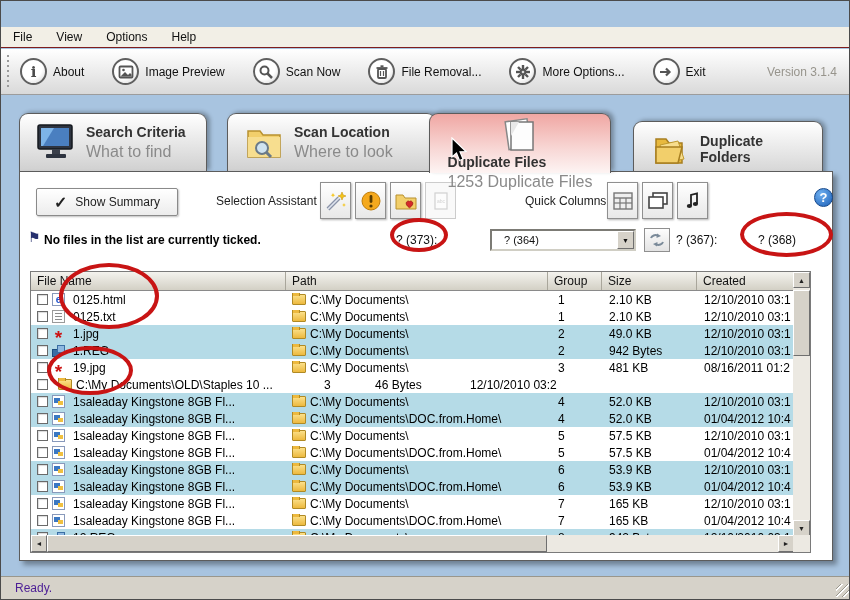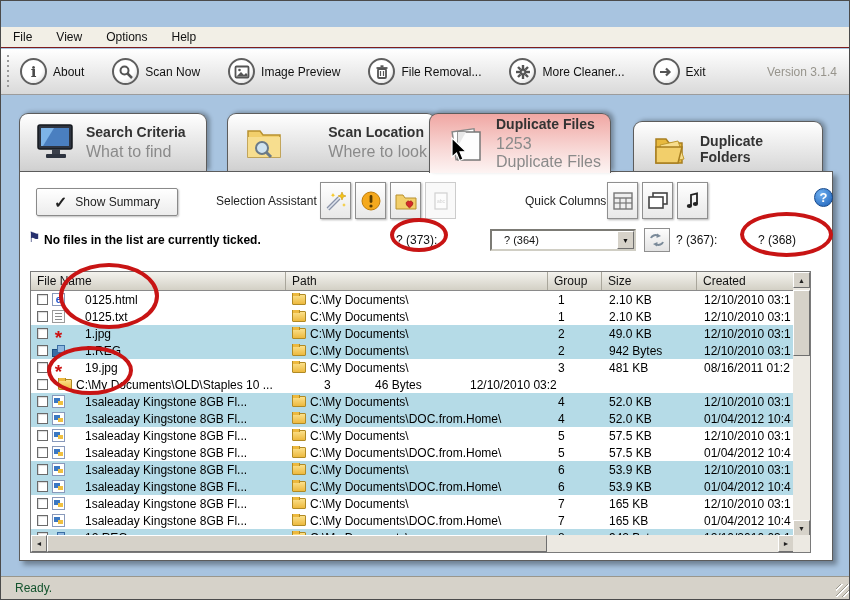--- a/index.html
+++ b/index.html
@@ -100,21 +100,21 @@
   .th:nth-child(3){ width:54px; } .th:nth-child(4){ width:95px; }
   .th:nth-child(5){ width:97px; border-right:none; }
 
   .tbody { width:763px; height:245px; overflow:hidden; }
   .trow { display:flex; height:17px; align-items:center; font-size:12px; color:#000;
     background:#fff; cursor:default; }
   .trow.hl { background:#b5dbe7; }
   .cb { width:11px; height:11px; border:1px solid #6a6a6a; background:#fff; margin:0 4px 0 6px;
     flex:none; box-shadow:inset 1px 1px 1px rgba(0,0,0,.15); }
   .cell { overflow:hidden; white-space:nowrap; }
-  .c-name { width:234px; display:flex; align-items:center; gap:20px; }
+  .c-name { width:234px; display:flex; align-items:center; gap:8px; }
   .c-path { width:262px; display:flex; align-items:center; gap:4px; padding-left:6px; }
   .c-group { width:54px; padding-left:10px; }
   .c-size { width:95px; padding-left:7px; }
   .c-created { width:97px; padding-left:7px; }
 
   .folder { width:14px; height:11px; background:linear-gradient(#fbe08a,#edb93e);
     border:1px solid #b08a24; border-radius:1px; position:relative; flex:none; }
   .folder::before { content:""; position:absolute; left:-1px; top:-3px; width:6px; height:3px;
     background:#edb93e; border:1px solid #b08a24; border-bottom:none; border-radius:1px 1px 0 0; }
 
@@ -150,21 +150,21 @@
     border-color:#ffffff #6f6f6f #6f6f6f #ffffff; font-size:7px; color:#222;
     display:flex; align-items:center; justify-content:center; cursor:default; }
   .hthumb { flex:none; width:500px; height:17px; background:#d6d2c9; border:1px solid;
     border-color:#ffffff #6f6f6f #6f6f6f #ffffff; cursor:default; }
   .hspacer { flex:1; }
   .corner { position:absolute; right:0; bottom:0; width:17px; height:17px; background:#ece9e2; }
 
   
   #statusbar { position:absolute; left:0; top:575px; width:850px; height:23px;
     background:#d6d2c9; border-top:1px solid #9a978c; display:flex; align-items:center; }
-  .status-text { font-size:12px; color:#14532d; margin-left:14px; }
+  .status-text { font-size:12px; color:#4c1d95; margin-left:14px; }
   .grip-corner { position:absolute; right:2px; bottom:2px; width:13px; height:13px;
     background:repeating-linear-gradient(135deg,transparent 0 3px,#9a978c 3px 4px,#fff 4px 5px); }
 
   
   .ann { position:absolute; border:4px solid #c81414; border-radius:50%;
     pointer-events:none; z-index:50; }
   #ann1 { left:58px; top:262px; width:100px; height:66px; }
   #ann2 { left:46px; top:345px; width:86px; height:49px; }
   #ann3 { left:389px; top:217px; width:58px; height:34px; }
   #ann4 { left:739px; top:211px; width:93px; height:45px; }
@@ -189,35 +189,35 @@
 
     <span class="tbtn">
       <span class="tbtn-circle">
           <span class="info-i">i</span>
         </span>
       <span class="tbtn-label">About</span>
     </span>
     <span class="tbtn">
       <span class="tbtn-circle">
         <svg width="16" height="16" viewBox="0 0 16 16">
-            <circle cx="6.5" cy="6.5" r="4" fill="none" stroke="#555" stroke-width="2"></circle>
-            <line x1="9.5" y1="9.5" x2="14" y2="14" stroke="#555" stroke-width="2.5"></line>
-          </svg>
-      </span>
-      <span class="tbtn-label">Scan Now</span>
+            <rect x="1.5" y="2.5" width="13" height="11" rx="1" fill="none" stroke="#555" stroke-width="1.8"></rect>
+            <circle cx="5.5" cy="6" r="1.3" fill="#555"></circle>
+            <path d="M3 12 L7 8 L10 11 L12 9 L13.5 10.5 L13.5 12.5 L3 12.5 Z" fill="#555"></path>
+          </svg>
+      </span>
+      <span class="tbtn-label">Image Preview</span>
     </span>
     <span class="tbtn">
       <span class="tbtn-circle">
         <svg width="16" height="16" viewBox="0 0 16 16">
-            <rect x="1.5" y="2.5" width="13" height="11" rx="1" fill="none" stroke="#555" stroke-width="1.8"></rect>
-            <circle cx="5.5" cy="6" r="1.3" fill="#555"></circle>
-            <path d="M3 12 L7 8 L10 11 L12 9 L13.5 10.5 L13.5 12.5 L3 12.5 Z" fill="#555"></path>
-          </svg>
-      </span>
-      <span class="tbtn-label">Image Preview</span>
+            <circle cx="6.5" cy="6.5" r="4" fill="none" stroke="#555" stroke-width="2"></circle>
+            <line x1="9.5" y1="9.5" x2="14" y2="14" stroke="#555" stroke-width="2.5"></line>
+          </svg>
+      </span>
+      <span class="tbtn-label">Scan Now</span>
     </span>
     <span class="tbtn">
       <span class="tbtn-circle">
         <svg width="16" height="16" viewBox="0 0 16 16">
             <rect x="4" y="5" width="8" height="9" rx="1" fill="none" stroke="#555" stroke-width="1.8"></rect>
             <line x1="2.5" y1="4" x2="13.5" y2="4" stroke="#555" stroke-width="1.8"></line>
             <line x1="6.5" y1="2.2" x2="9.5" y2="2.2" stroke="#555" stroke-width="1.8"></line>
             <line x1="6.5" y1="7" x2="6.5" y2="12" stroke="#555" stroke-width="1.2"></line>
             <line x1="9.5" y1="7" x2="9.5" y2="12" stroke="#555" stroke-width="1.2"></line>
           </svg>
@@ -234,21 +234,21 @@
               <line x1="11" y1="8" x2="15" y2="8"></line>
               <line x1="3" y1="3" x2="5.5" y2="5.5"></line>
               <line x1="10.5" y1="10.5" x2="13" y2="13"></line>
               <line x1="13" y1="3" x2="10.5" y2="5.5"></line>
               <line x1="3" y1="13" x2="5.5" y2="10.5"></line>
             </g>
             <circle cx="8" cy="8" r="3.4" fill="#555"></circle>
             <circle cx="8" cy="8" r="1.3" fill="#ddd"></circle>
           </svg>
       </span>
-      <span class="tbtn-label">More Cleaner...</span>
+      <span class="tbtn-label">More Options...</span>
     </span>
     <span class="tbtn">
       <span class="tbtn-circle">
         <svg width="16" height="16" viewBox="0 0 16 16">
             <path d="M2 8 H11 M8 4.5 L11.5 8 L8 11.5" fill="none" stroke="#555" stroke-width="2.2"></path>
           </svg>
       </span>
       <span class="tbtn-label">Exit</span>
     </span>
     <span class="version">Version 3.1.4</span>
@@ -263,36 +263,36 @@
           <rect x="18" y="26" width="8" height="5" fill="#3a3f4a"></rect>
           <rect x="12" y="31" width="20" height="4" rx="1" fill="#2e3440"></rect>
         </svg>
     </span>
     <span>
         <div class="tab-title">Search Criteria</div>
           <div class="tab-sub">What to find</div>
       </span>
   </div>
 
-  <div class="tab" style="left:226px; width:209px;justify-content:space-between;">
+  <div class="tab" style="left:226px; width:209px;">
     <span class="tab-icon">
       <svg width="44" height="40" viewBox="0 0 44 40">
           <path d="M6 8 L18 8 L21 12 L38 12 L38 34 L6 34 Z" fill="#f2cf6b" stroke="#b8912f" stroke-width="1.5"></path>
           <path d="M6 14 L38 14 L38 34 L6 34 Z" fill="#f7de8f"></path>
           <circle cx="20" cy="25" r="6" fill="#cfe3f0" stroke="#6a7a88" stroke-width="2"></circle>
           <line x1="24.5" y1="29.5" x2="29" y2="34" stroke="#6a7a88" stroke-width="3"></line>
         </svg>
     </span>
     <span>
         <div class="tab-title">Scan Location</div>
           <div class="tab-sub">Where to look</div>
       </span>
   </div>
 
-  <div class="tab active" style="left:428px; width:182px;">
+  <div class="tab active" style="left:428px; width:182px;flex-direction:column;">
     <span class="tab-icon">
       <svg width="44" height="40" viewBox="0 0 44 40">
           <g transform="rotate(-8 22 20)">
             <rect x="10" y="6" width="22" height="28" fill="#ffffff" stroke="#888" stroke-width="1.5"></rect>
           </g>
           <rect x="14" y="8" width="22" height="28" fill="#fdfdfd" stroke="#777" stroke-width="1.5"></rect>
           <path d="M14 8 L22 8 L14 22 Z" fill="#e8e8e8"></path>
         </svg>
     </span>
     <span>

